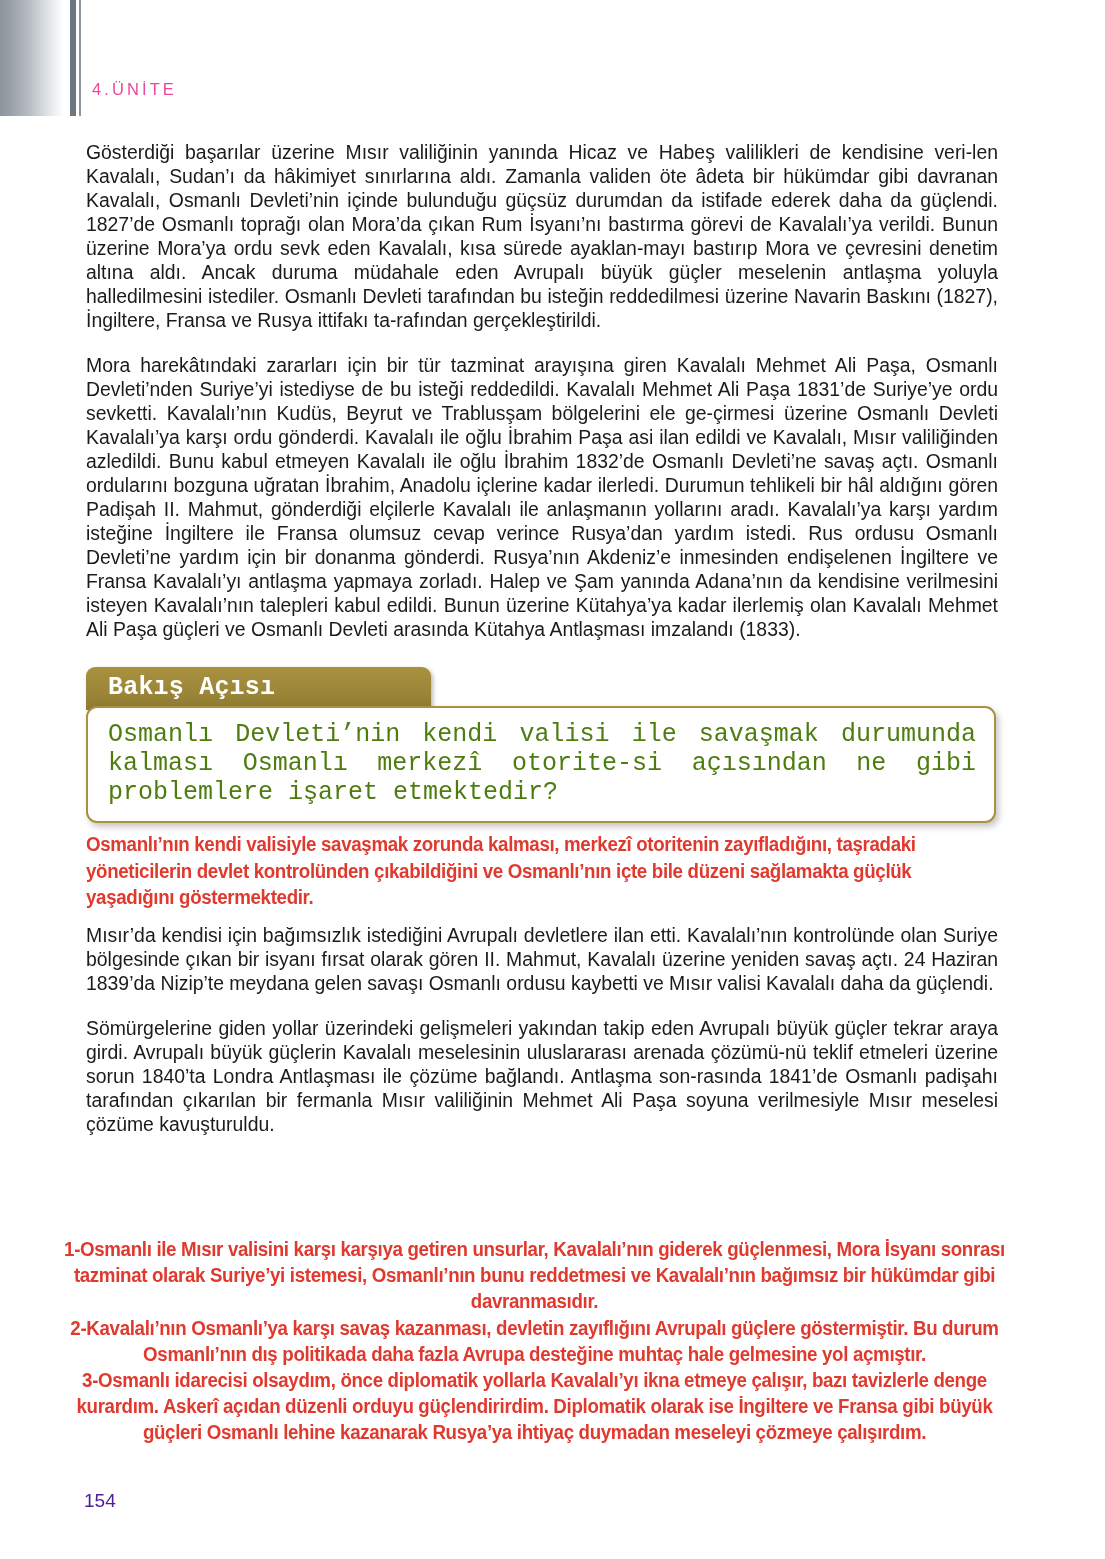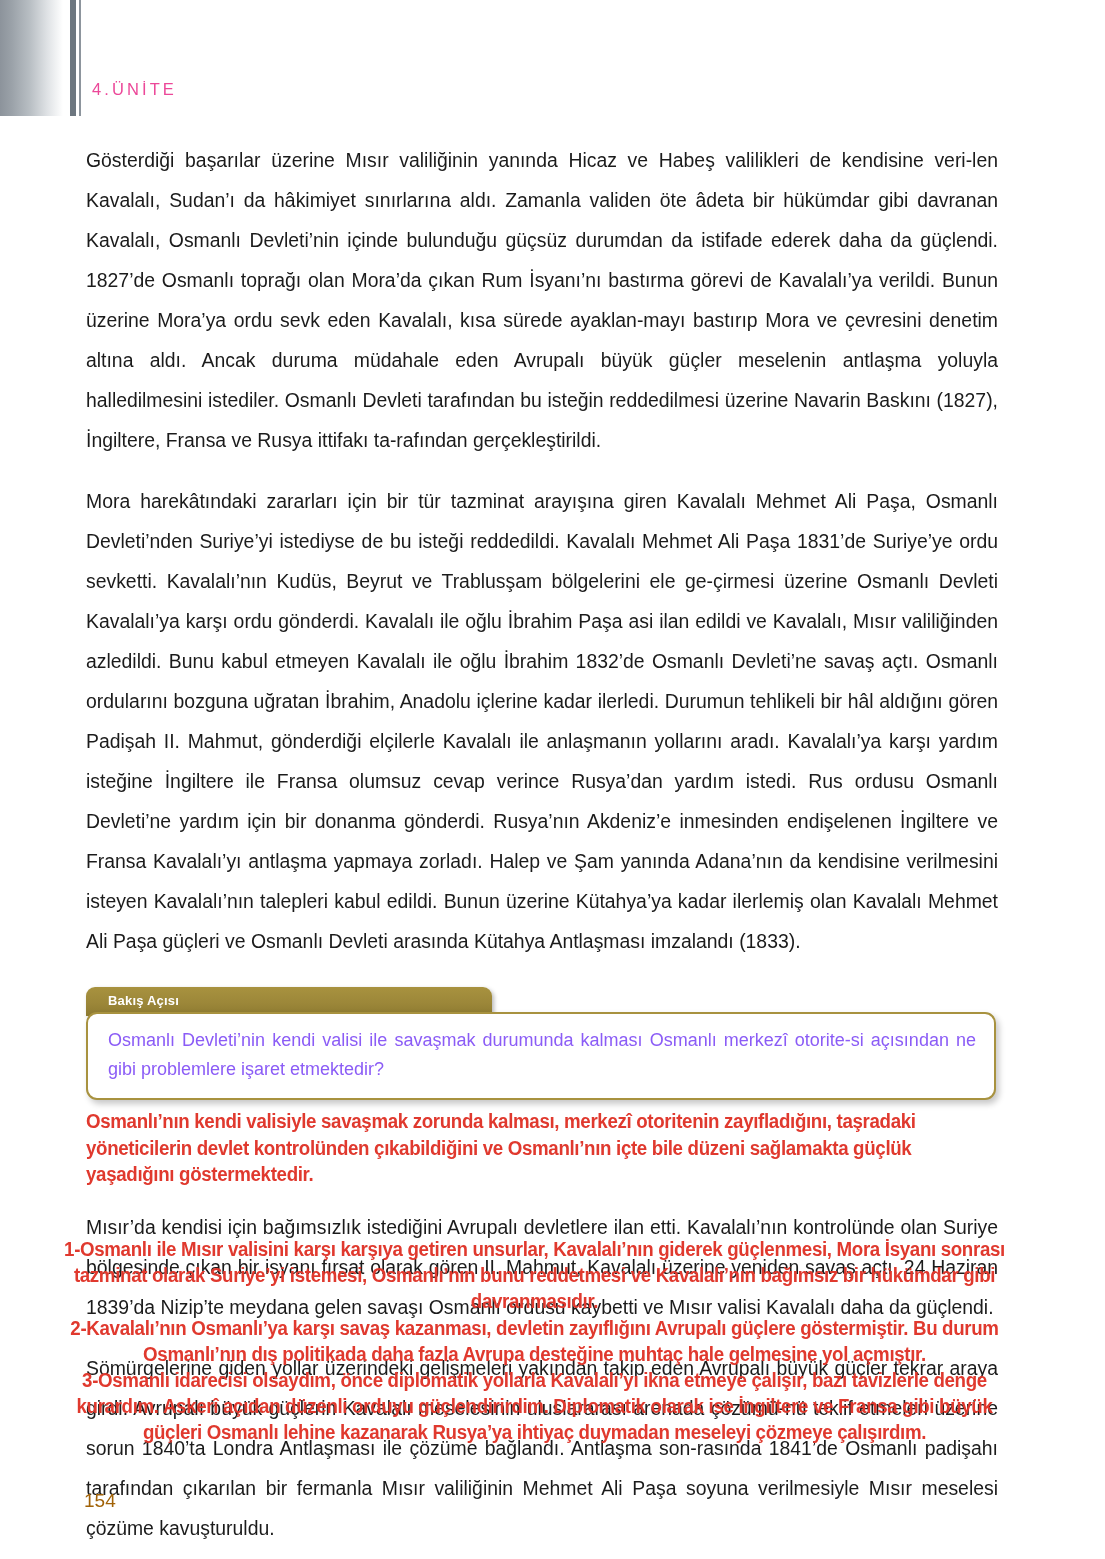--- a/index.html
+++ b/index.html
@@ -47,65 +47,67 @@
   
   .content {
     position: absolute;
     left: 86px;
     top: 140px;
     width: 912px;
   }
   p.body {
     margin: 0 0 21px 0;
     font-size: 19.4px;
-    line-height: 40px;
+    line-height: 24px;
     color: #1b1b1b;
     text-align: justify;
     text-justify: inter-word;
     font-family: "Liberation Sans", sans-serif;
     hyphens: manual;
   }
 
   
   .perspective {
     position: relative;
     margin: 26px 0 0 0;
     width: 910px;
   }
   .perspective-tab {
     position: relative;
     display: inline-block;
     background: linear-gradient(to bottom, #a8923f 0%, #9c8739 55%, #8d7a31 100%);
     color: #ffffff;
-    font-size: 13px;
+    font-size: 25px;
     font-weight: bold;
     padding: 6px 0 8px 22px;
-    width: 406px;
+    width: 345px;
     border-radius: 9px 9px 0 0;
     box-sizing: border-box;
     letter-spacing: 0.2px;
     box-shadow: 2px 2px 4px rgba(0,0,0,0.28);
     z-index: 1;
+    font-family: Liberation Mono, monospace;
   }
   .perspective-body {
     position: relative;
     margin-top: -4px;
     background: #ffffff;
     border: 2px solid #a8923f;
     border-radius: 11px;
     padding: 12px 18px 14px 20px;
     box-shadow: 3px 4px 6px rgba(0,0,0,0.22);
     z-index: 2;
   }
   .perspective-body p {
     margin: 0;
-    font-size: 18px;
+    font-size: 25px;
     line-height: 29px;
-    color: #8b5cf6;
+    color: #4d7c0f;
     text-align: justify;
+    font-family: Liberation Mono, monospace;
   }
 
   
   .answer {
     margin: 8px 0 0 0;
     color: #e0392e;
     font-weight: bold;
     font-size: 19.6px;
     line-height: 26.5px;
     font-family: "Liberation Sans", sans-serif;
@@ -131,21 +133,21 @@
     transform: scaleX(0.955);
     transform-origin: left center;
   }
 
   
   .page-number {
     position: absolute;
     left: 84px;
     top: 1490px;
     font-size: 19px;
-    color: #a16207;
+    color: #4c1d95;
     font-family: "Liberation Sans", sans-serif;
   }
 </style>
 </head>
 <body>
 
 <div class="header-gradient"></div>
 <div class="header-rule-thick"></div>
 <div class="header-rule-thin"></div>
 <div class="unit-label">4.ÜNİTE</div>
@@ -157,21 +159,21 @@
 
   <div class="perspective">
     <div class="perspective-tab">Bakış Açısı</div>
     <div class="perspective-body">
       <p>Osmanlı Devleti’nin kendi valisi ile savaşmak durumunda kalması Osmanlı merkezî otorite-si açısından ne gibi problemlere işaret etmektedir?</p>
     </div>
   </div>
 
   <p class="answer"> Osmanlı’nın kendi valisiyle savaşmak zorunda kalması, merkezî otoritenin zayıfladığını, taşradaki yöneticilerin devlet kontrolünden çıkabildiğini ve Osmanlı’nın içte bile düzeni sağlamakta güçlük yaşadığını göstermektedir.</p>
 
-  <p class="body" style="margin-top:19px;">Mısır’da kendisi için bağımsızlık istediğini Avrupalı devletlere ilan etti. Kavalalı’nın kontrolünde olan Suriye bölgesinde çıkan bir isyanı fırsat olarak gören II. Mahmut, Kavalalı üzerine yeniden savaş açtı. 24 Haziran 1839’da Nizip’te meydana gelen savaşı Osmanlı ordusu kaybetti ve Mısır valisi Kavalalı daha da güçlendi.</p>
+  <p class="body" style="margin-top:12px;">Mısır’da kendisi için bağımsızlık istediğini Avrupalı devletlere ilan etti. Kavalalı’nın kontrolünde olan Suriye bölgesinde çıkan bir isyanı fırsat olarak gören II. Mahmut, Kavalalı üzerine yeniden savaş açtı. 24 Haziran 1839’da Nizip’te meydana gelen savaşı Osmanlı ordusu kaybetti ve Mısır valisi Kavalalı daha da güçlendi.</p>
   <p class="body">Sömürgelerine giden yollar üzerindeki gelişmeleri yakından takip eden Avrupalı büyük güçler tekrar araya girdi. Avrupalı büyük güçlerin Kavalalı meselesinin uluslararası arenada çözümü-nü teklif etmeleri üzerine sorun 1840’ta Londra Antlaşması ile çözüme bağlandı. Antlaşma son-rasında 1841’de Osmanlı padişahı tarafından çıkarılan bir fermanla Mısır valiliğinin Mehmet Ali Paşa soyuna verilmesiyle Mısır meselesi çözüme kavuşturuldu.</p>
 
 </div>
 
 <div class="answer-block">
   <p>1-Osmanlı ile Mısır valisini karşı karşıya getiren unsurlar, Kavalalı’nın giderek güçlenmesi, Mora İsyanı sonrası tazminat olarak Suriye’yi istemesi, Osmanlı’nın bunu reddetmesi ve Kavalalı’nın bağımsız bir hükümdar gibi davranmasıdır.</p>
   <p>2-Kavalalı’nın Osmanlı’ya karşı savaş kazanması, devletin zayıflığını Avrupalı güçlere göstermiştir. Bu durum Osmanlı’nın dış politikada daha fazla Avrupa desteğine muhtaç hale gelmesine yol açmıştır.</p>
   <p>3-Osmanlı idarecisi olsaydım, önce diplomatik yollarla Kavalalı’yı ikna etmeye çalışır, bazı tavizlerle denge kurardım. Askerî açıdan düzenli orduyu güçlendirirdim. Diplomatik olarak ise İngiltere ve Fransa gibi büyük güçleri Osmanlı lehine kazanarak Rusya’ya ihtiyaç duymadan meseleyi çözmeye çalışırdım.</p>
 </div>
 

